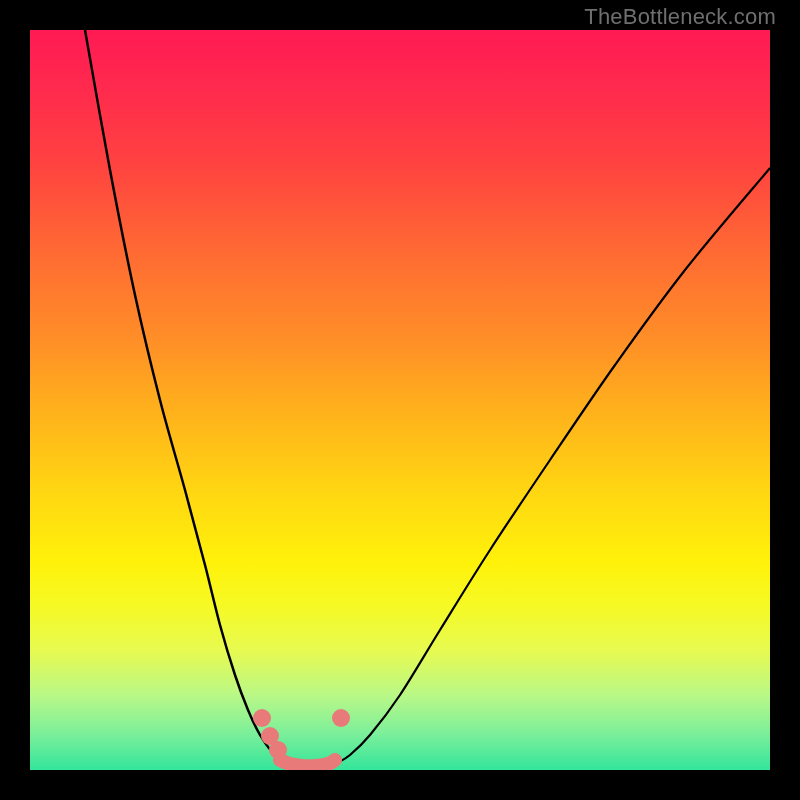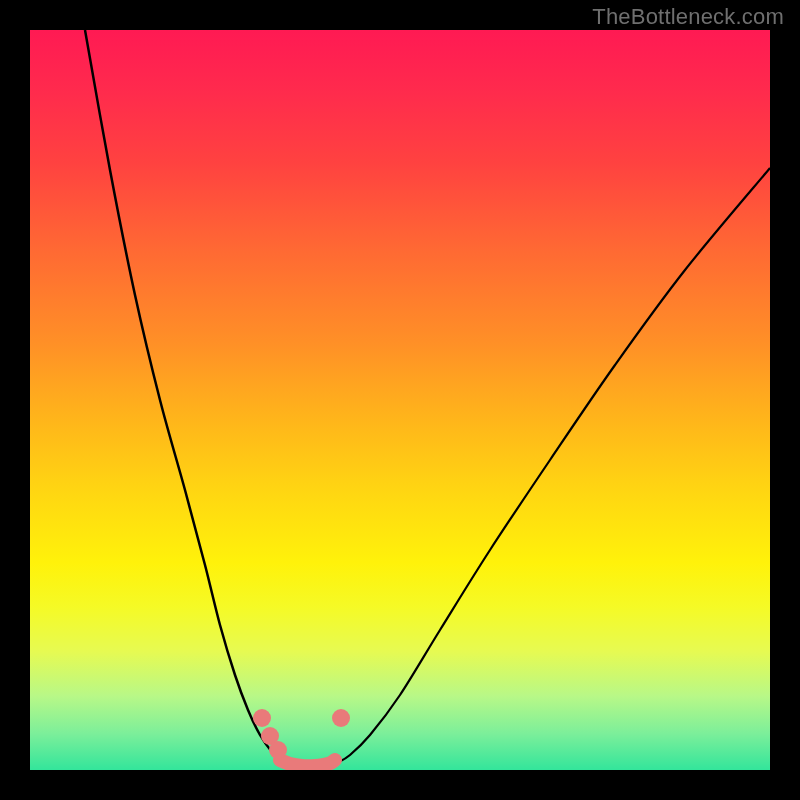--- a/index.html
+++ b/index.html
@@ -50,21 +50,21 @@
   svg.curve-layer {
     position: absolute;
     inset: 0;
     width: 740px;
     height: 740px;
     overflow: visible;
   }
   .watermark {
     position: absolute;
     top: 4px;
-    right: 16px;
+    right: 24px;
     color: #6f6f6f;
     font-size: 22px;
     letter-spacing: 0.2px;
     font-weight: 500;
     user-select: none;
   }
 </style>
 </head>
 <body>
 

